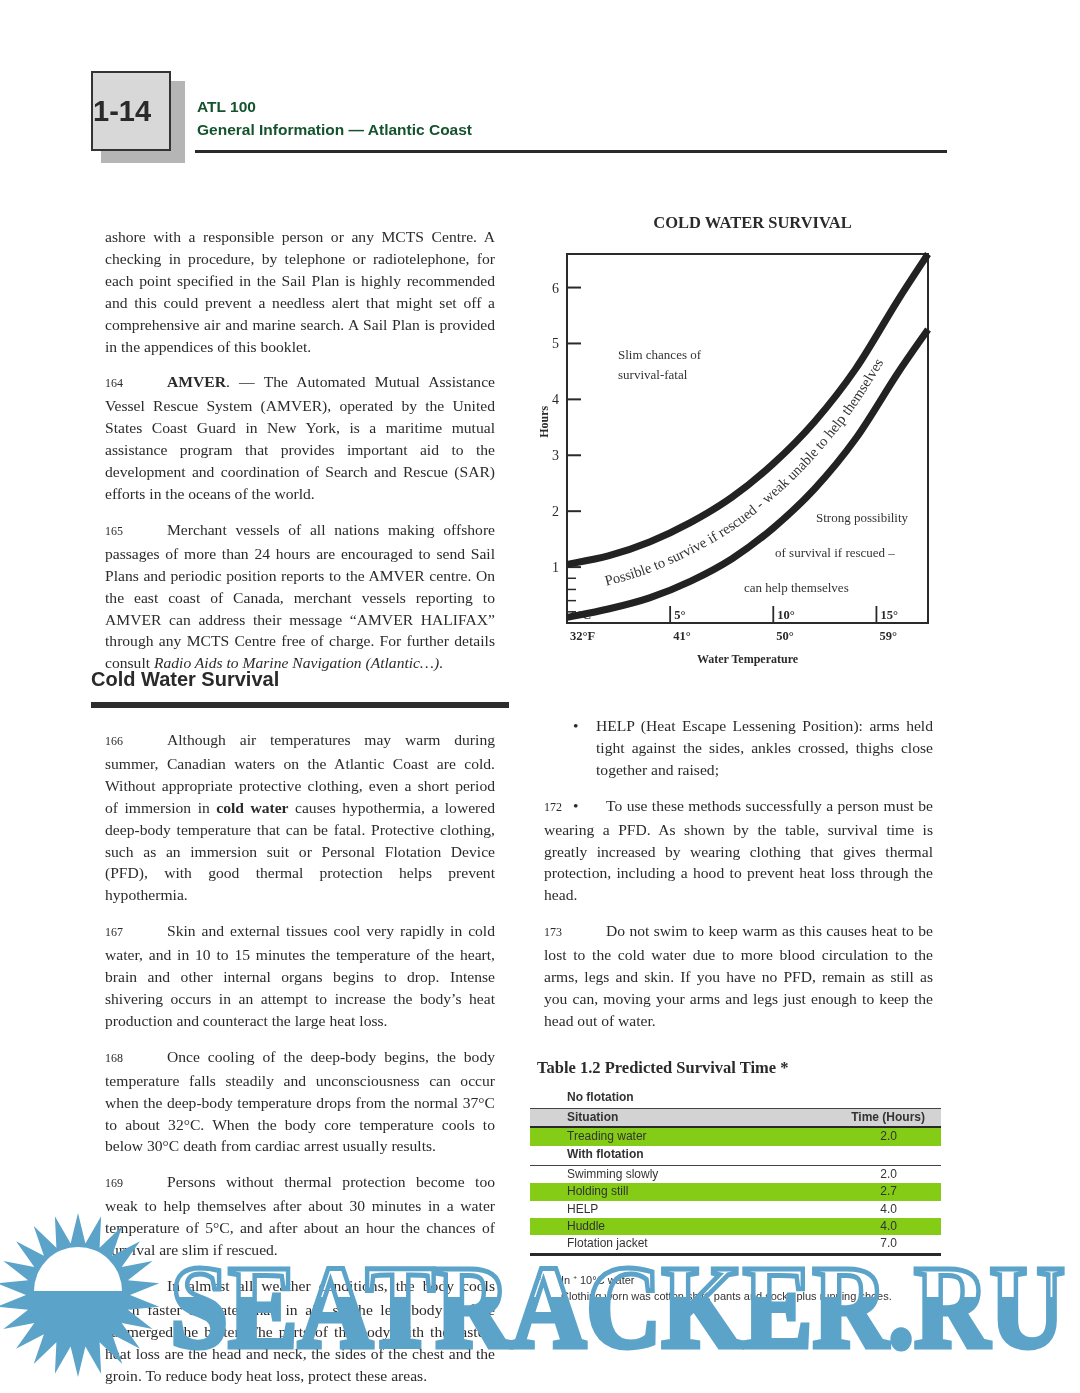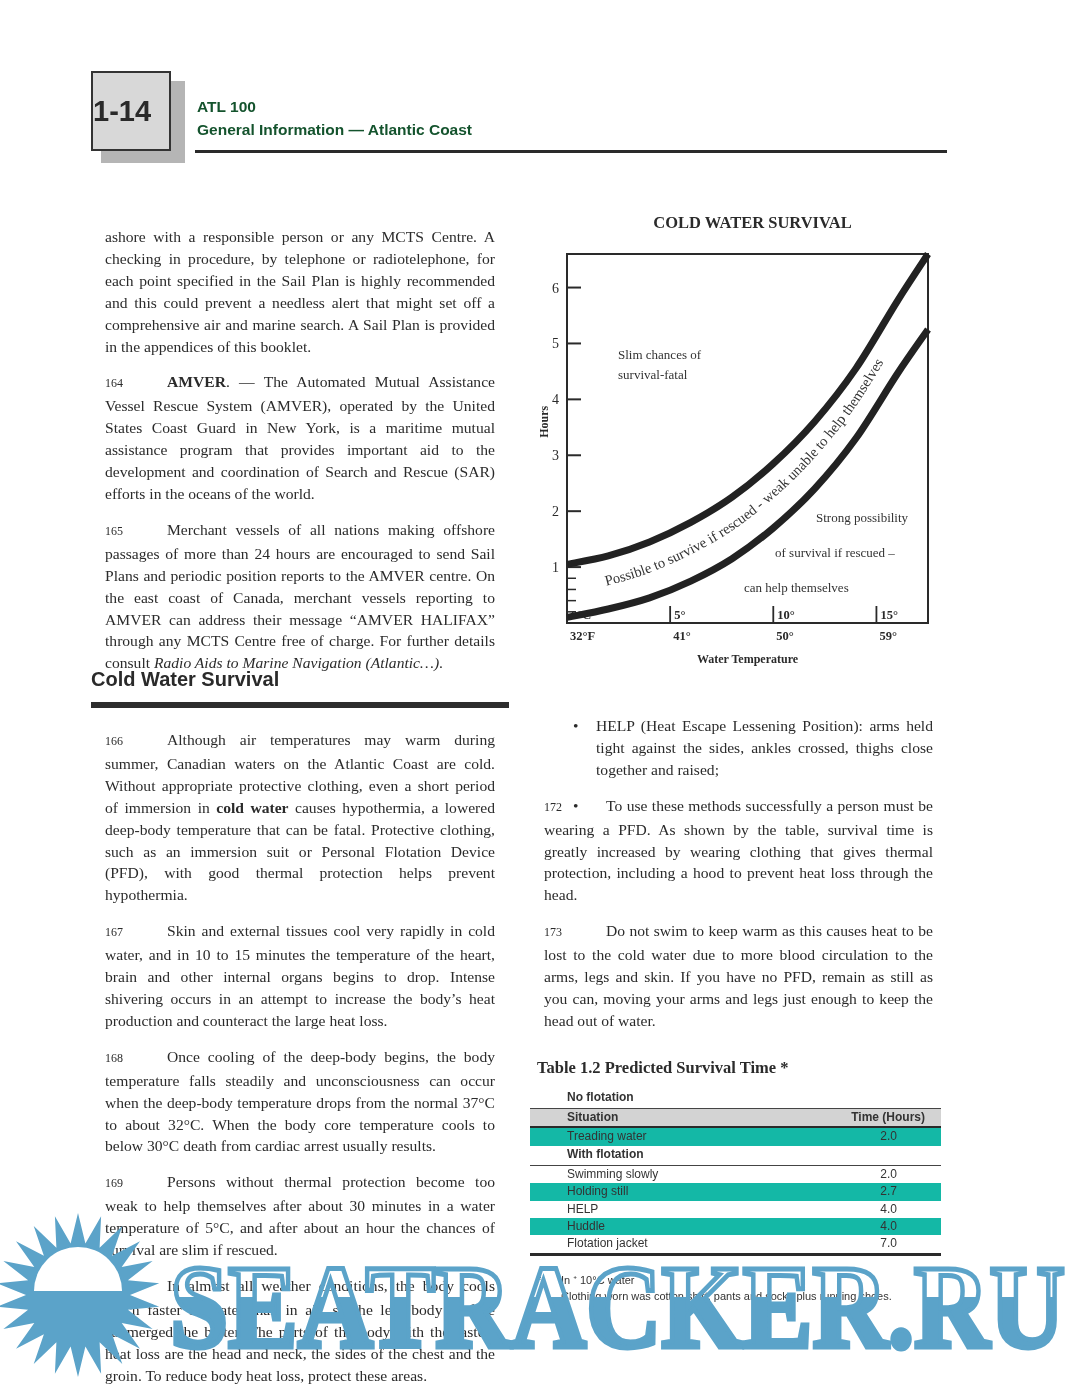--- a/index.html
+++ b/index.html
@@ -27,21 +27,21 @@
   svg text { font-family: "Liberation Serif", serif; }
   
   .tcap { left: 537px; top: 1058px; font-weight: bold; font-size: 16.5px; }
   .tbl { left: 530px; top: 1089px; width: 411px; font-family: "Liberation Sans", sans-serif; font-size: 12px; color: #333; }
   .trow { height: 17.4px; line-height: 17.4px; position: relative; }
   .trow .sit { position: absolute; left: 37px; }
   .trow .val { position: absolute; right: 44px; }
   .thead { background: #d3d3d3; border-bottom: 2px solid #2a2a2a; font-weight: bold; }
   .thead .val { right: 16px; }
   .tgroup { font-weight: bold; border-bottom: 1px solid #444; height: 19px; }
-  .shade { background: #14b8a6; }
+  .shade { background: #84cc16; }
   .tend { border-bottom: 3px solid #2a2a2a; }
   .tnote { left: 537px; top: 1272px; font-family: "Liberation Sans", sans-serif; font-size: 11px; color: #333; line-height: 16px; }
   .tnote .star { position: absolute; left: 0; }
   .tnote .txt { padding-left: 24px; }
   
   .wm { left: 0; top: 1205px; width: 1080px; height: 188px; z-index: 5; pointer-events: none; }
 </style>
 </head>
 <body>
 

